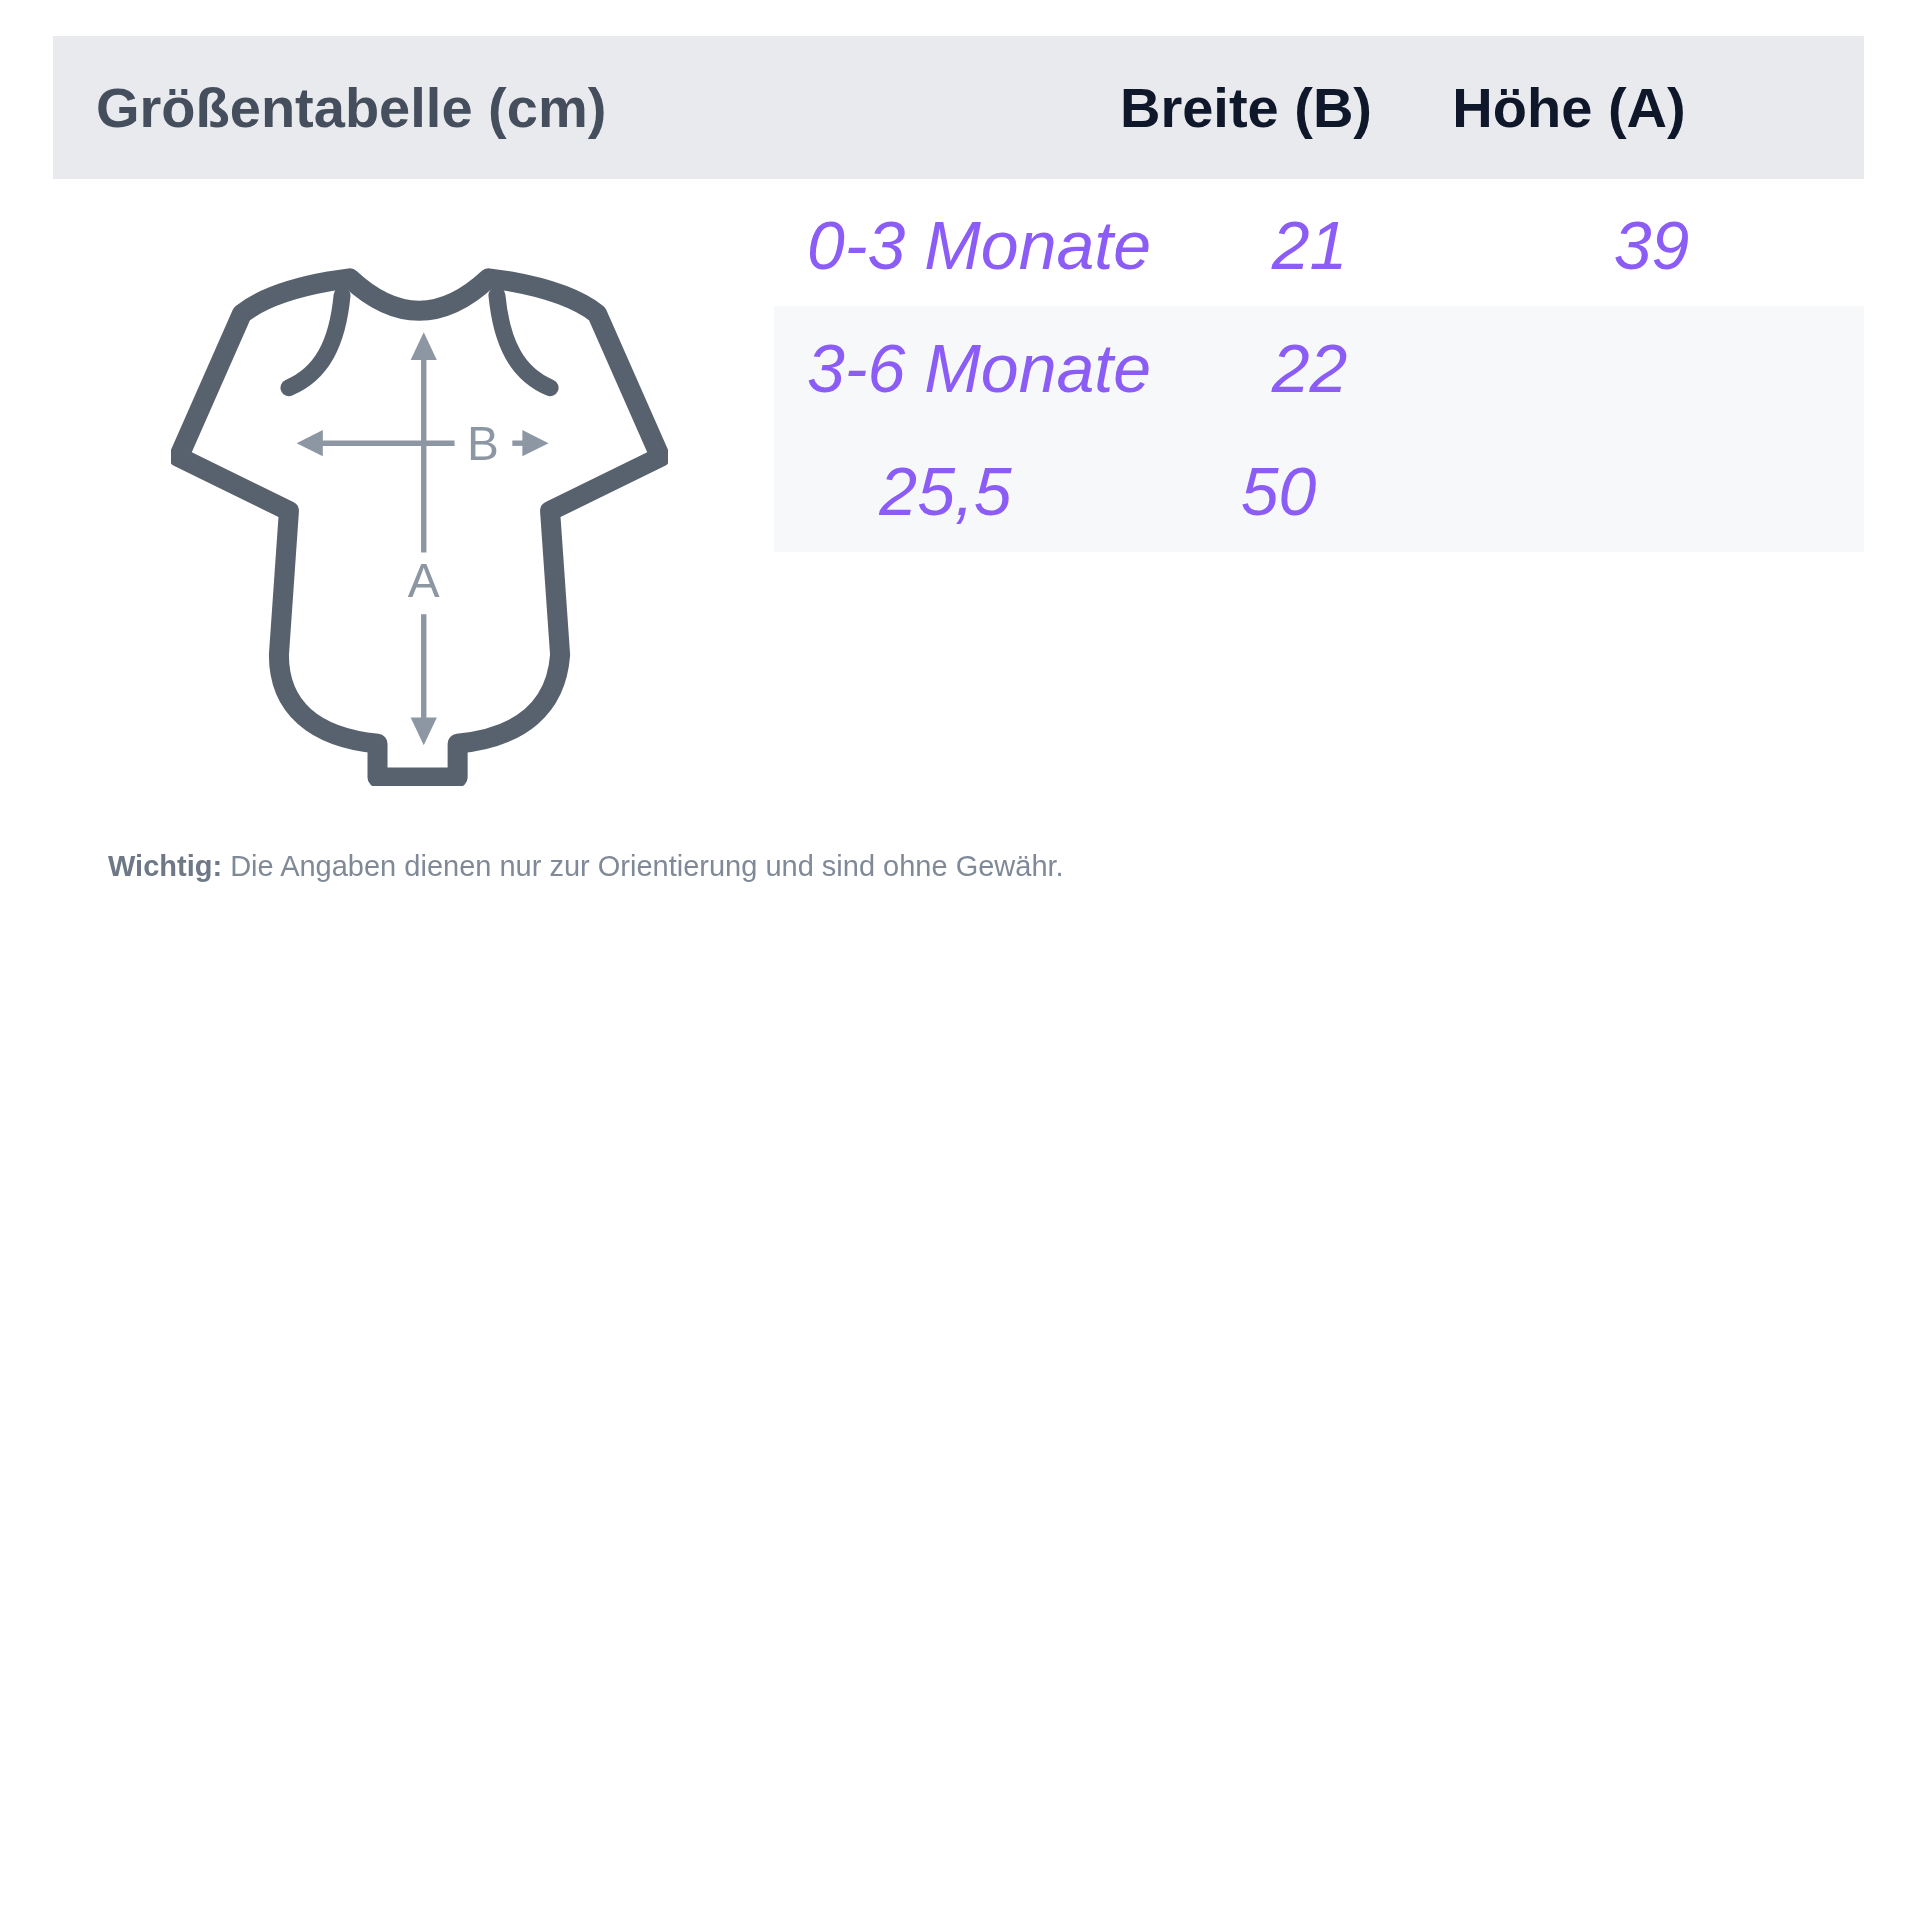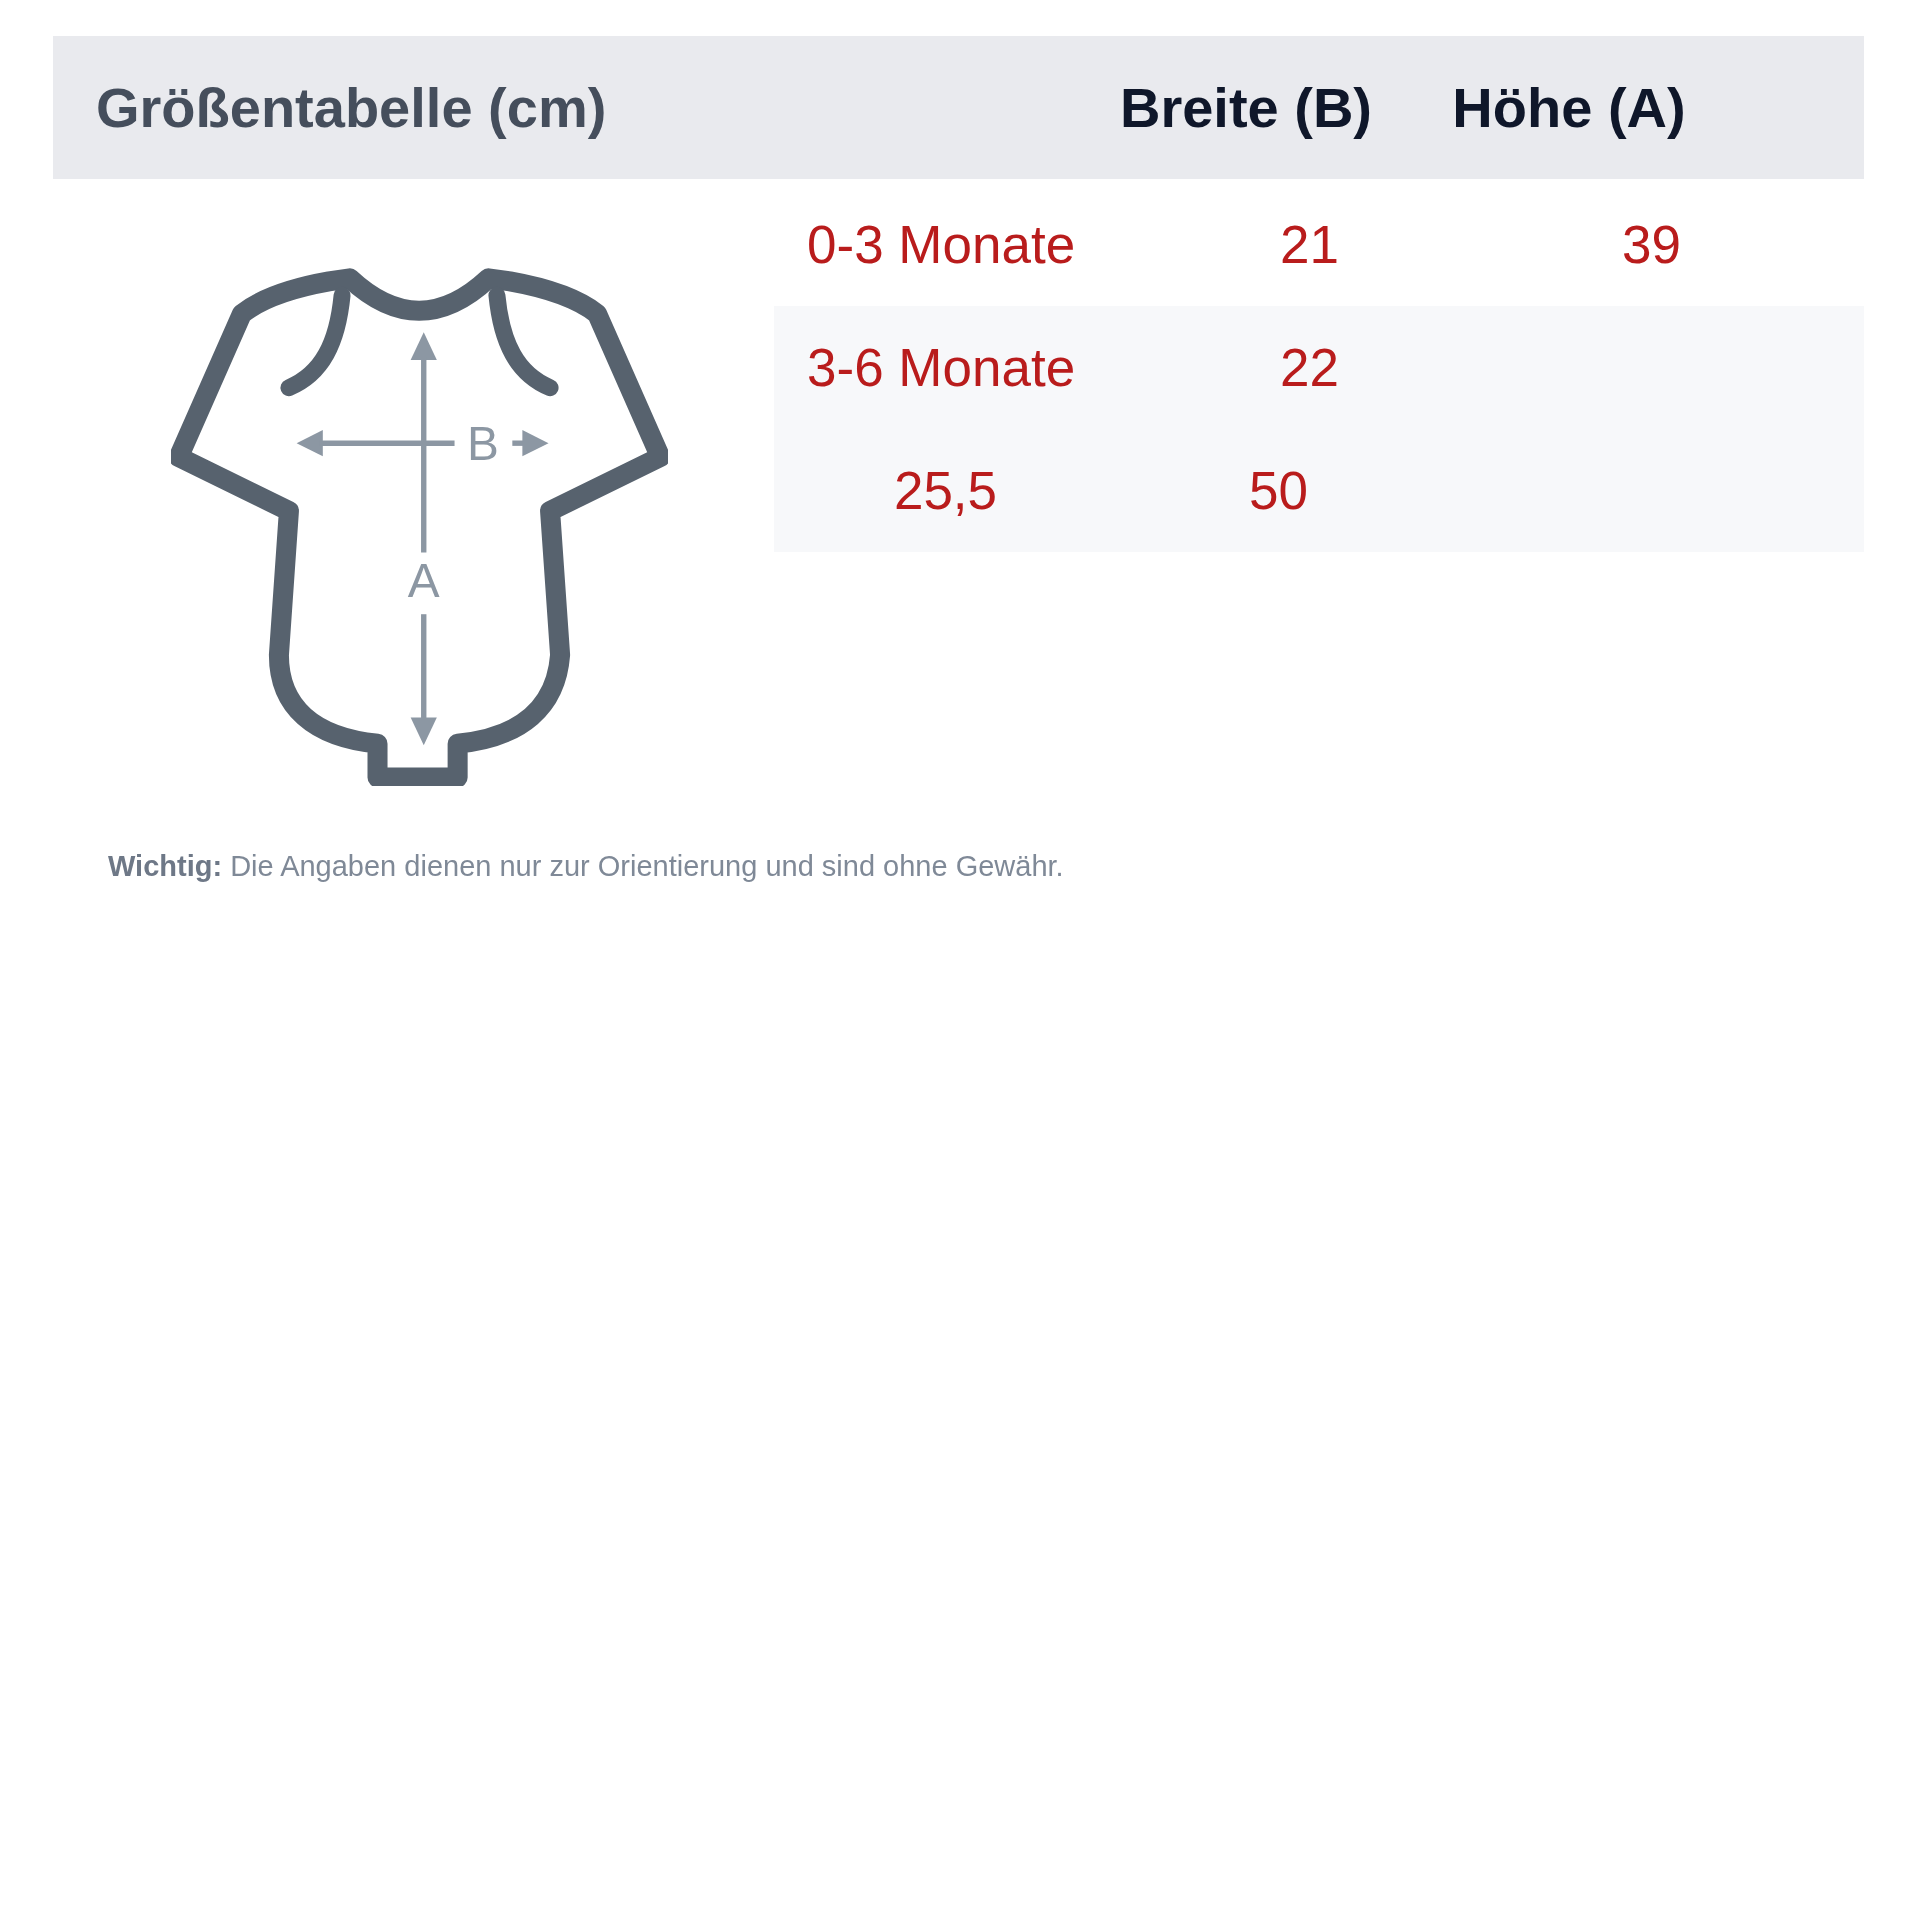--- a/index.html
+++ b/index.html
@@ -43,22 +43,23 @@
   .rows {
     position: absolute;
     left: 774px; top: 183px;
     width: 1090px;
   }
   .row {
     width: 100%; height: 123px;
     display: grid;
     grid-template-columns: 343px 385px 361px;
     align-items: center;
-    font-size: 53px;
-    color: #b91c1c;
+    font-size: 68px;
+    color: #8b5cf6;
+    font-style: italic;
   }
   .row.alt { background: #f7f8fa; }
   .cell-label { padding-left: 33px; white-space: nowrap; }
   .cell-b { text-align: center; }
   .cell-a { text-align: center; padding-right: 62px; }
 
   
   .diagram {
     position: absolute;
     left: 171px; top: 266px;

